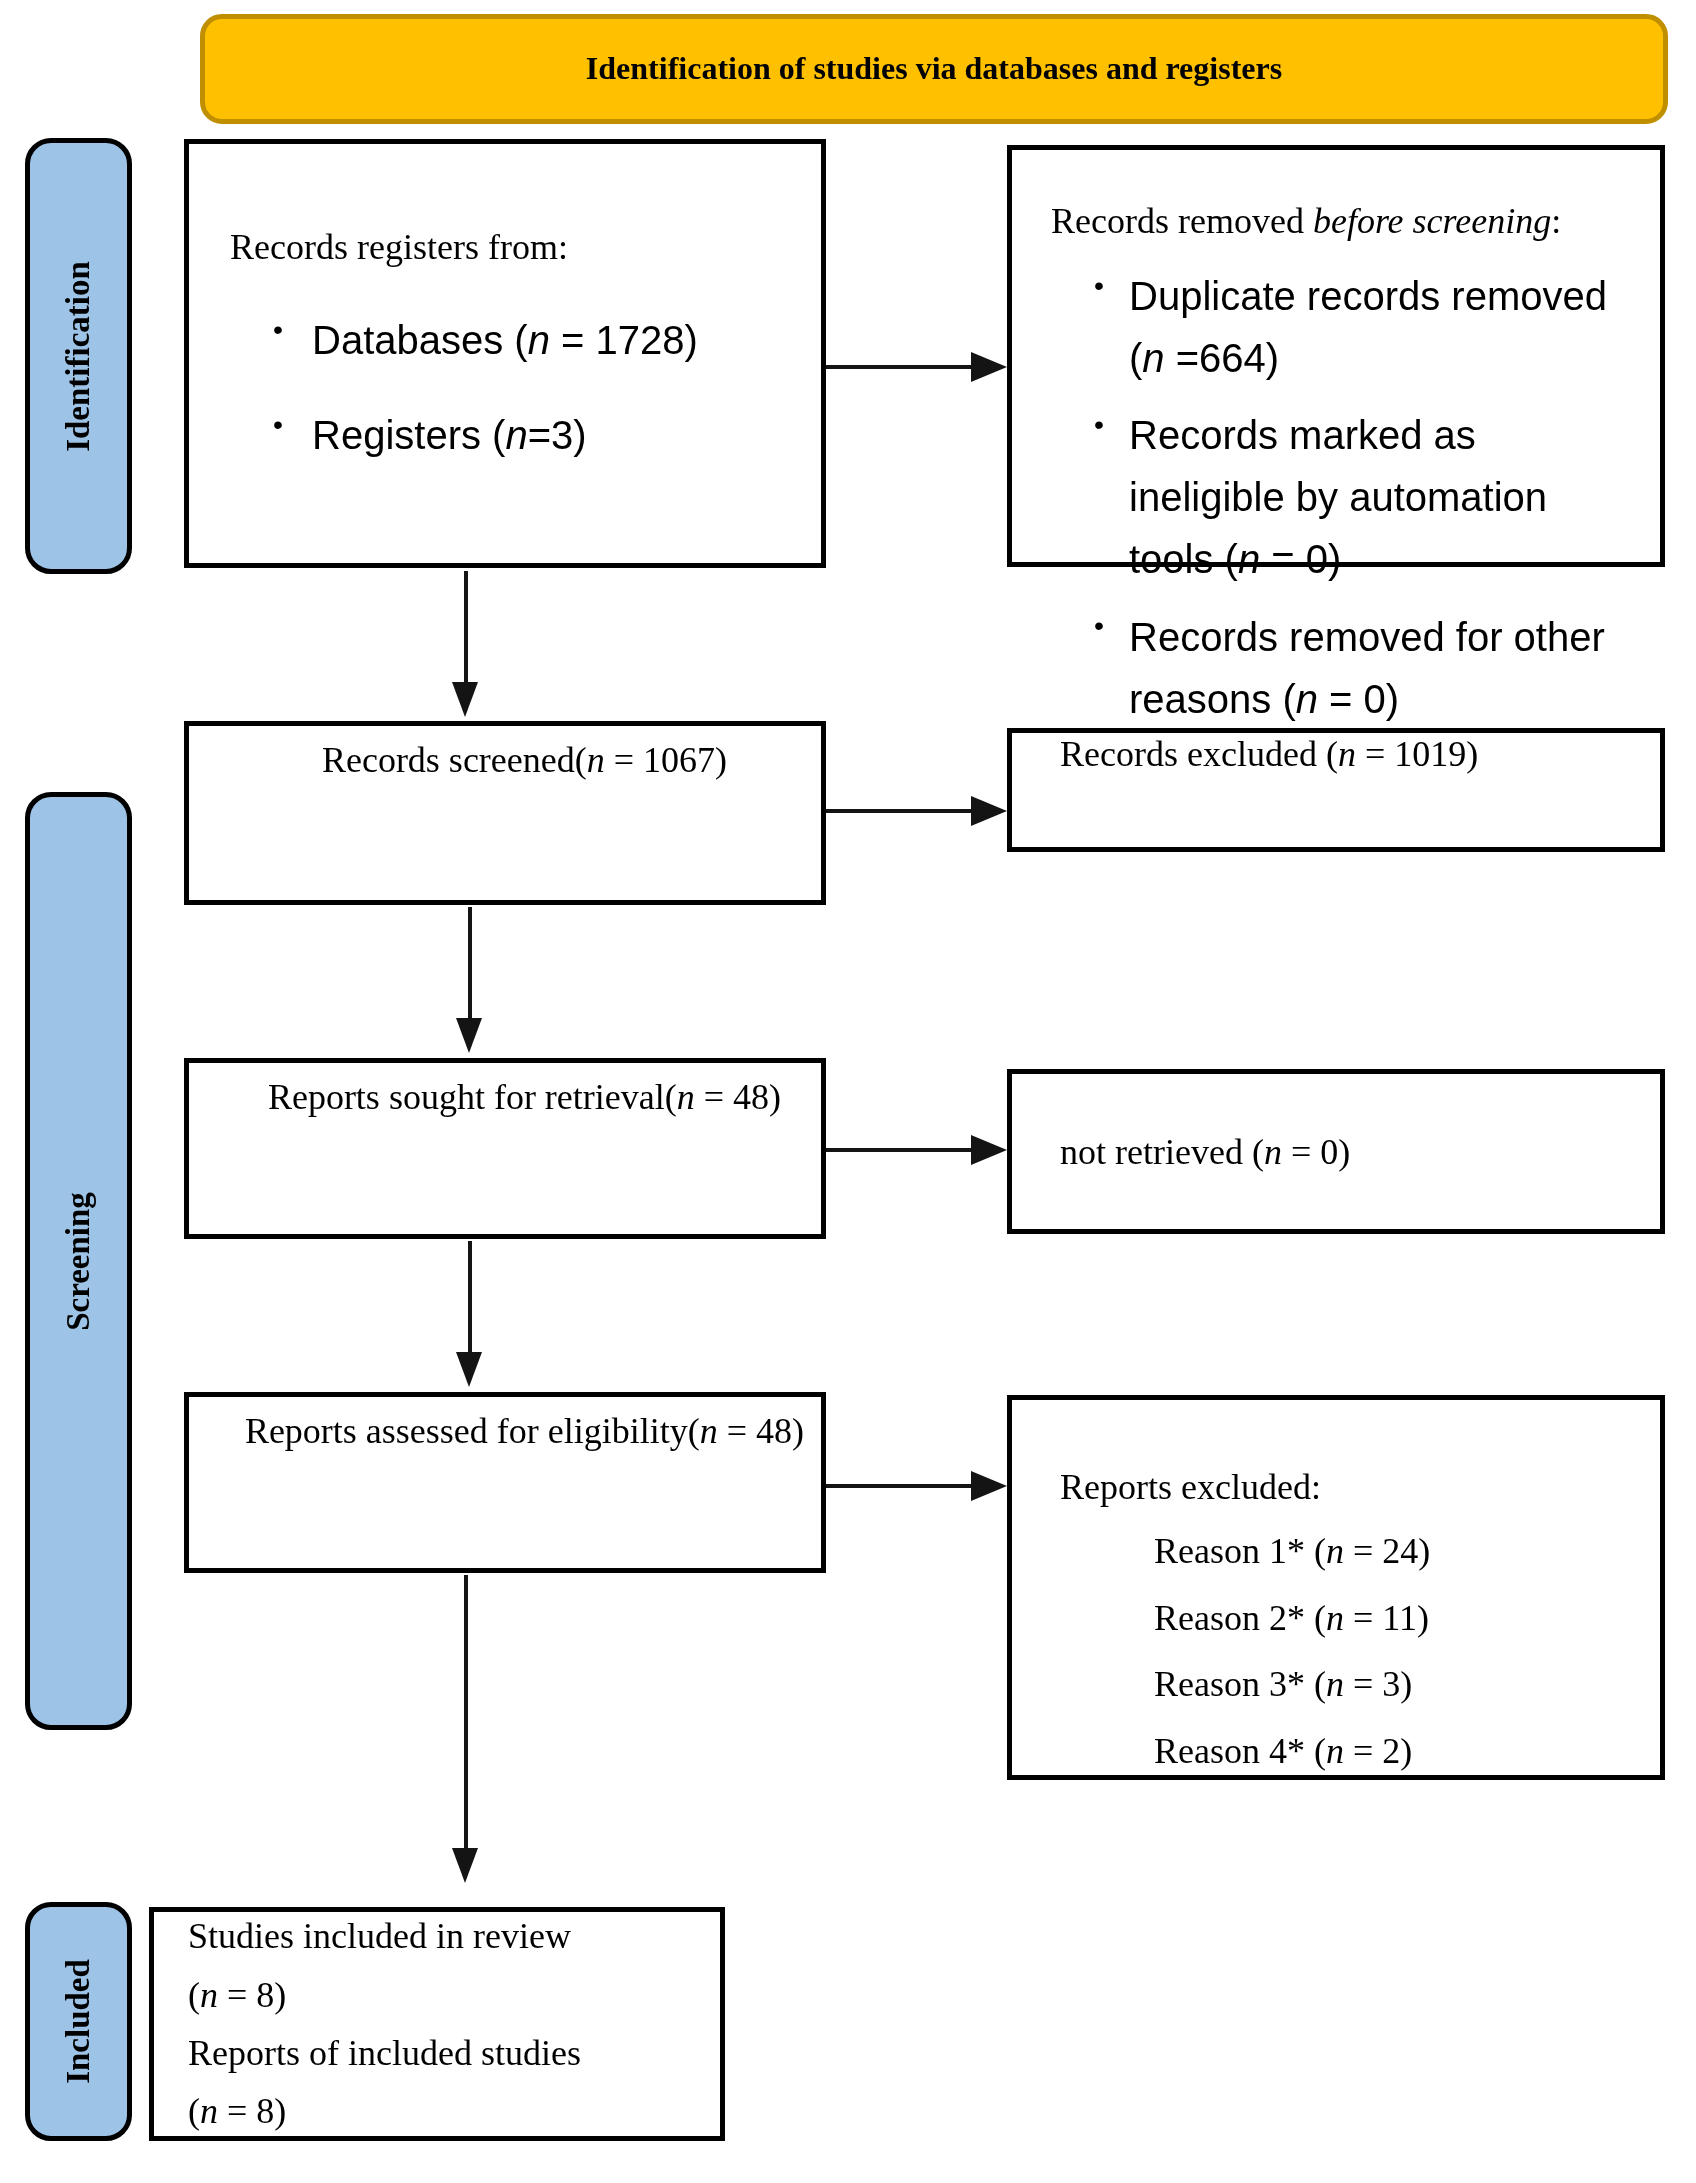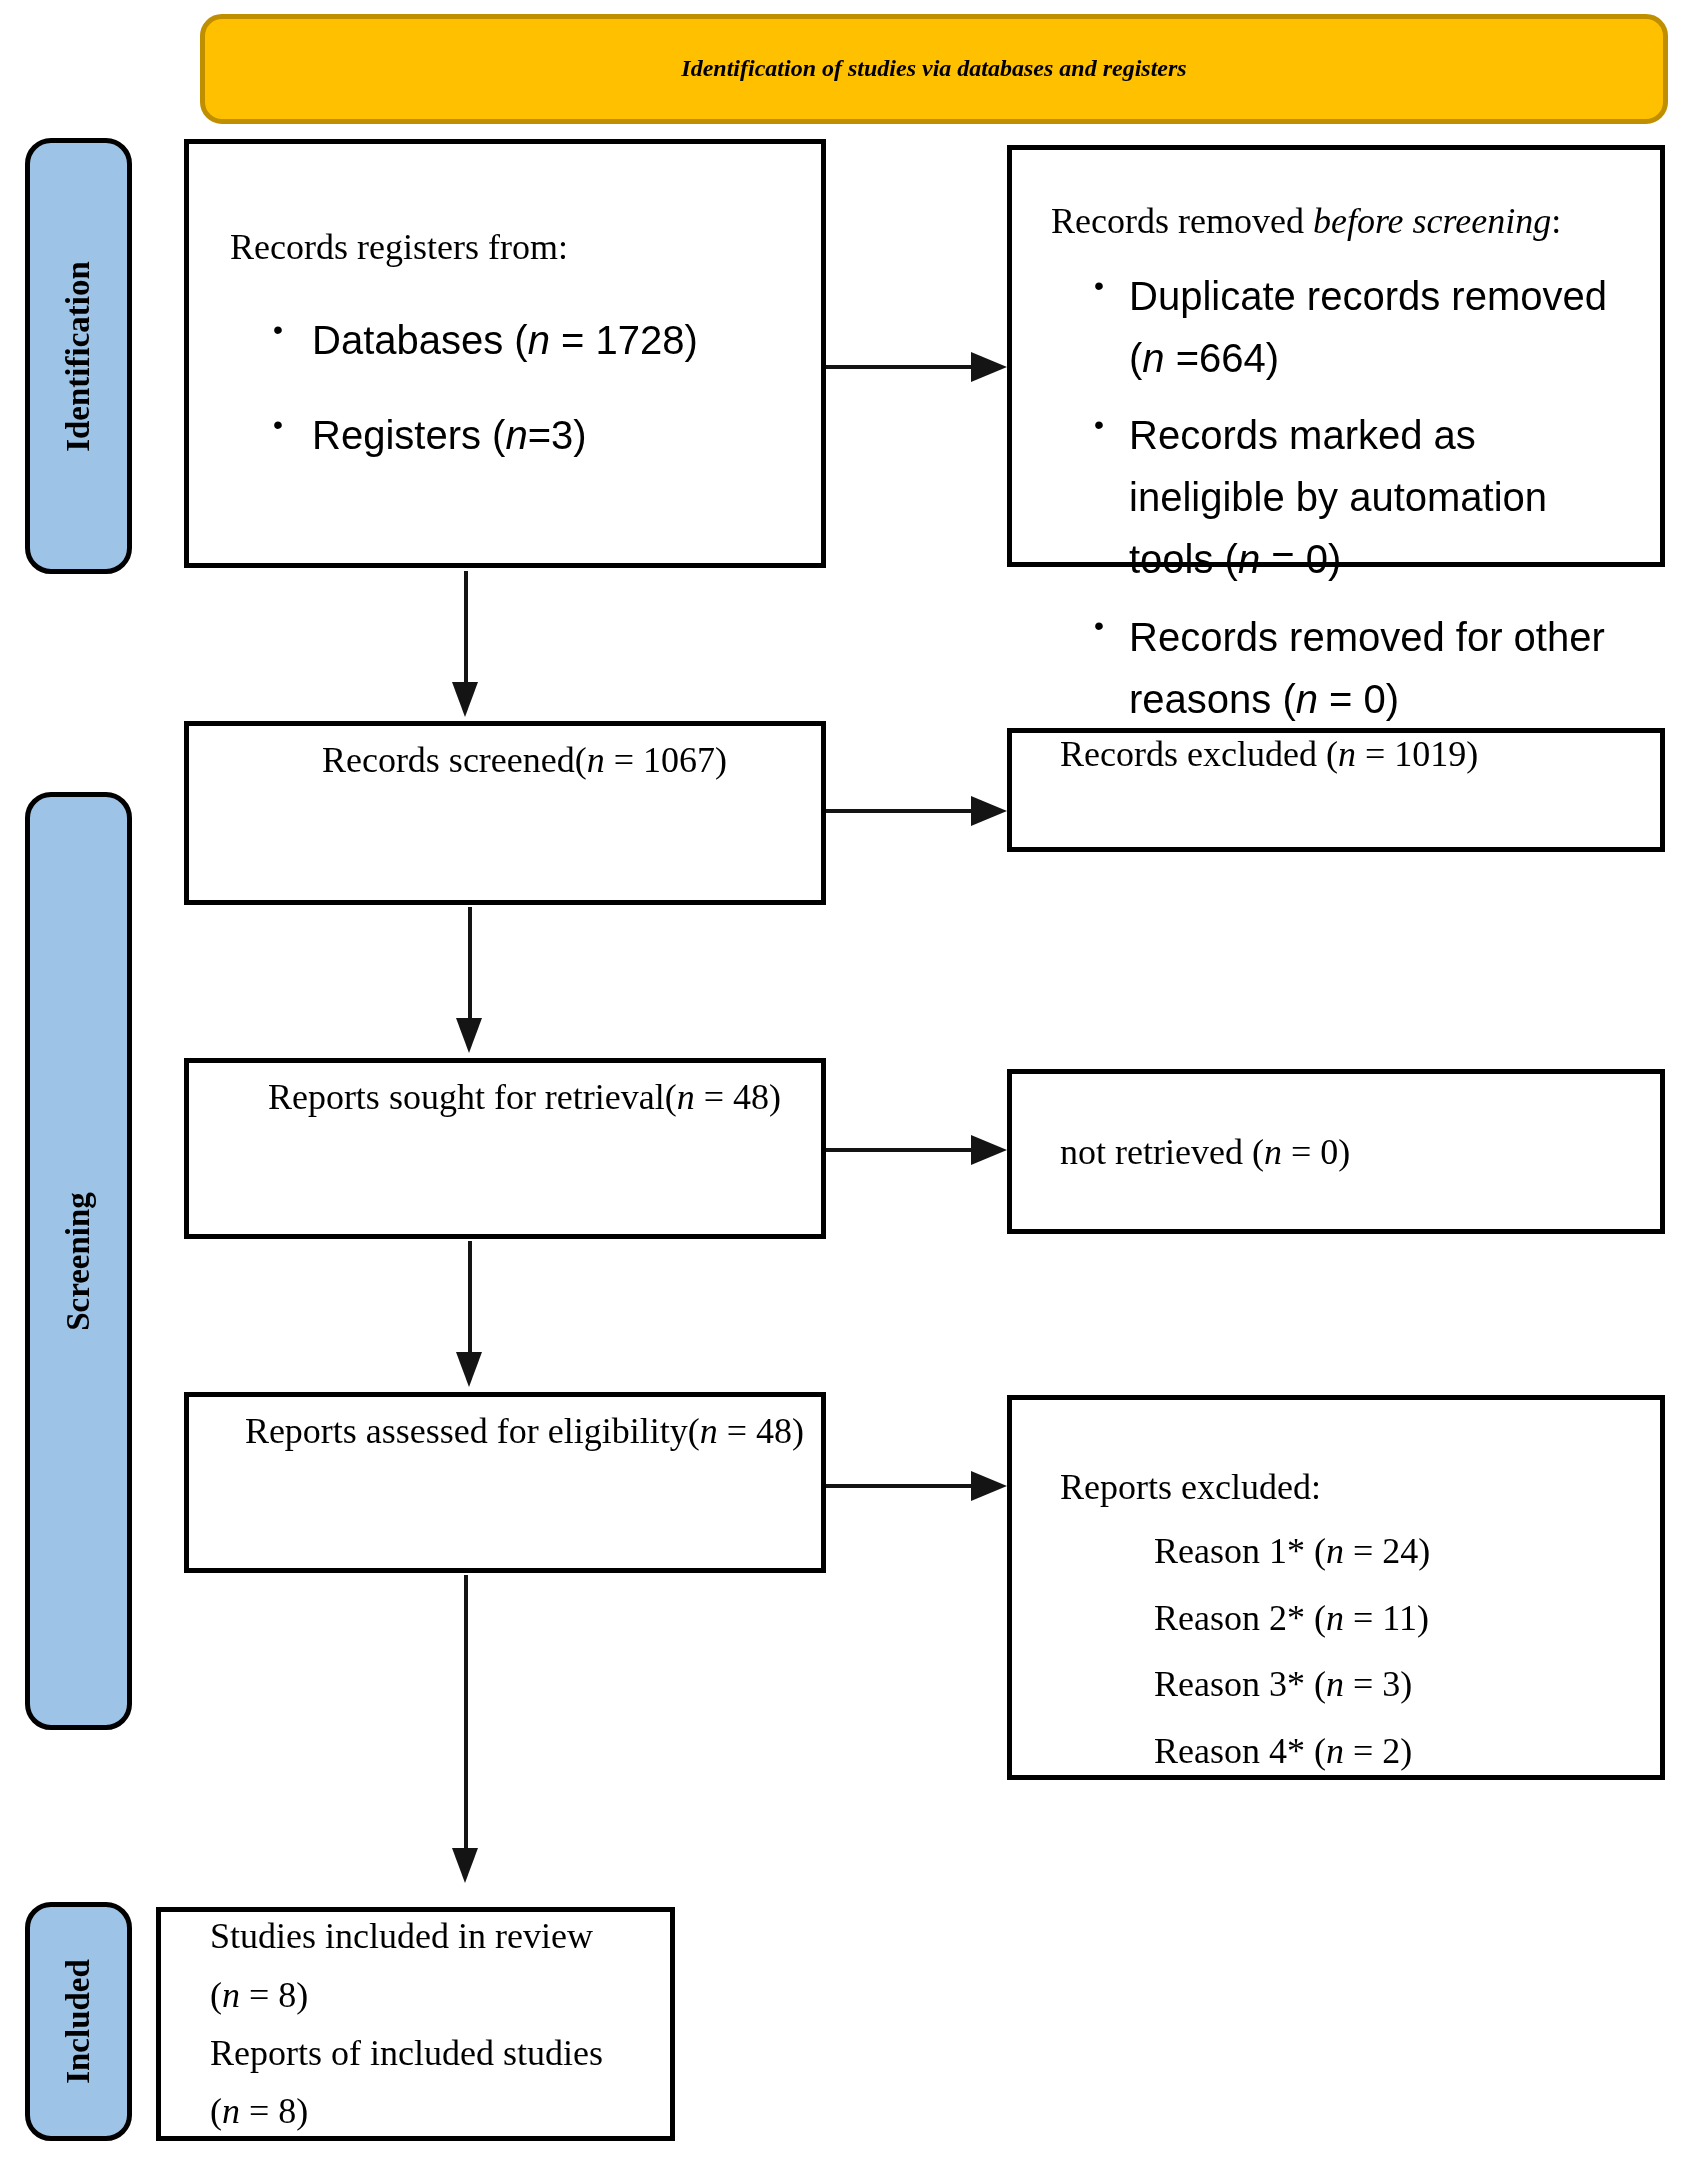--- a/index.html
+++ b/index.html
@@ -7,21 +7,21 @@
     position:relative; width:1697px; height:2183px; background:#ffffff;
     font-family:"Liberation Serif","DejaVu Serif",serif; color:#000;
   }
 
   
   .banner {
     position:absolute; left:200px; top:13.7px; width:1468px; height:110px;
     background:#FFC000; border:5px solid #BF8F00; border-radius:22px;
     display:flex; align-items:center; justify-content:center; box-sizing:border-box;
   }
-  .banner-title { font-weight:bold; font-size:24px;font-style:italic; }
+  .banner-title { font-weight:bold; font-size:32px; }
 
   
   .stage {
     position:absolute; left:25px; width:107px; background:#9DC3E6;
     border:5.5px solid #000; border-radius:26px; box-sizing:border-box;
     display:flex; align-items:center; justify-content:center;
   }
   .stage .vtext {
     transform:rotate(-90deg); white-space:nowrap;
     font-weight:bold; font-size:33px;
@@ -54,23 +54,23 @@
   #box-screened { top:721px; height:184px; padding-left:39px; }
   #rbox-excluded { top:728px; height:124px; display:flex; align-items:flex-start; padding-left:48px; }
   #box-sought { top:1058px; height:181px; padding-left:39px; }
   #rbox-notretrieved { top:1069px; height:165px; display:flex; align-items:center; padding-left:48px; }
   #box-assessed { top:1392px; height:181px; padding-left:39px; }
 
   #rbox-reports-excluded { top:1395px; height:385px; padding:66px 24px 0 48px; }
   .reasons { margin-top:10px; line-height:1.85; padding-left:94px; }
 
   #box-included {
-    left:156px; width:519px; top:1907px; height:234px;
+    left:149px; width:576px; top:1907px; height:234px;
     display:flex; flex-direction:column; justify-content:center;
-    padding-left:49px; line-height:1.62;
+    padding-left:34px; line-height:1.62;
   }
 
   
   .varrow { position:absolute; width:0; }
   .varrow .shaft { position:absolute; left:-2.2px; top:0; width:4.4px; background:#141414; }
   .varrow .head  { position:absolute; left:-13.7px; width:0; height:0;
                    border-left:13.7px solid transparent; border-right:13.7px solid transparent;
                    border-top:35px solid #141414; }
   #arrow-v1 { left:466px; top:571px; } #arrow-v1 .shaft { height:112px; } #arrow-v1 .head { top:111px; }
   #arrow-v2 { left:470px; top:907px; } #arrow-v2 .shaft { height:112px; } #arrow-v2 .head { top:111px; }

